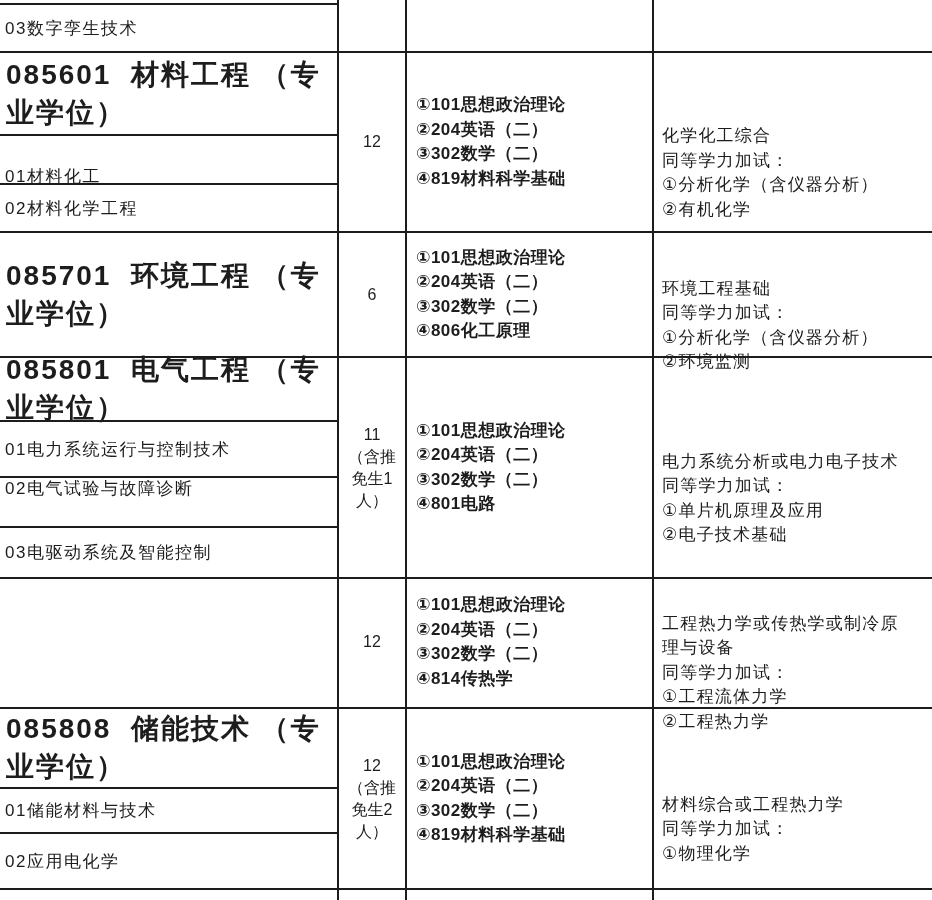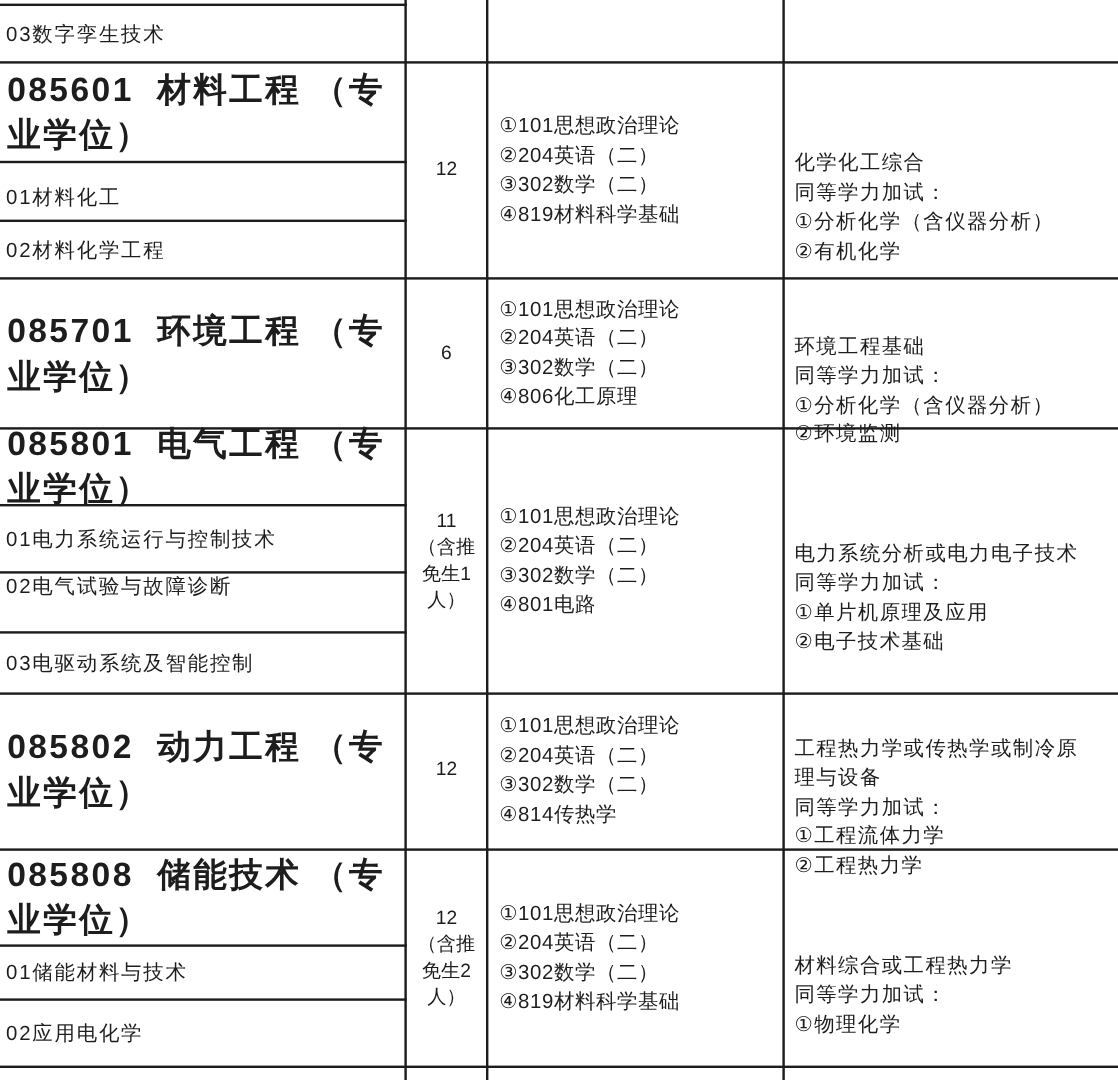--- a/index.html
+++ b/index.html
@@ -33,21 +33,21 @@
     left:337px;width:70px;
     align-items:center;justify-content:center;
     text-align:center;
     font-size:16px;line-height:22px;
   }
   .quota span{white-space:pre-line;}
   .lines{
     flex-direction:column;justify-content:center;
     font-size:17px;line-height:24.5px;
   }
-  .subjects{left:407px;width:248px;padding-left:9px;letter-spacing:0.5px;}
+  .subjects{left:407px;width:248px;padding-left:9px;letter-spacing:0.5px;font-weight:bold;}
   .extra{left:654px;width:278px;padding-left:8px;letter-spacing:1.2px;margin-top:31px;}
   .lines .line{white-space:pre-line;}
 </style>
 </head>
 <body>
 
 <div class="canvas">
 
   <div class="vline" style="left:337px"></div>
   <div class="vline" style="left:405px"></div>
@@ -69,21 +69,21 @@
   <div class="hline c1" style="top:787px"></div>
   <div class="hline c1" style="top:832px"></div>
 
   <div class="cell c1row" style="top:5px;height:46px">
     <span>03数字孪生技术</span>
   </div>
 
   <div class="cell c1head" style="top:53px;height:81px">
     <span>085601  材料工程 （专业学位）</span>
   </div>
-  <div class="cell c1row" style="top:136px;height:57px">
+  <div class="cell c1row" style="top:148px;height:57px">
     <span>01材料化工</span>
   </div>
   <div class="cell c1row" style="top:185px;height:46px">
     <span>02材料化学工程</span>
   </div>
   <div class="cell quota" style="top:53px;height:178px">
     <span>12</span>
   </div>
   <div class="cell lines subjects" style="top:53px;height:178px">
     <div class="line">①101思想政治理论</div>
@@ -141,23 +141,20 @@
     <div class="line">③302数学（二）</div>
     <div class="line">④801电路</div>
   </div>
   <div class="cell lines extra" style="top:358px;height:219px">
     <div class="line">电力系统分析或电力电子技术</div>
     <div class="line">同等学力加试：</div>
     <div class="line">①单片机原理及应用</div>
     <div class="line">②电子技术基础</div>
   </div>
 
-  <div class="cell c1head" style="top:579px;height:126px">
-    <span>085802  动力工程 （专业学位）</span>
-  </div>
   <div class="cell quota" style="top:579px;height:126px">
     <span>12</span>
   </div>
   <div class="cell lines subjects" style="top:579px;height:126px">
     <div class="line">①101思想政治理论</div>
     <div class="line">②204英语（二）</div>
     <div class="line">③302数学（二）</div>
     <div class="line">④814传热学</div>
   </div>
   <div class="cell lines extra" style="top:579px;height:126px">

